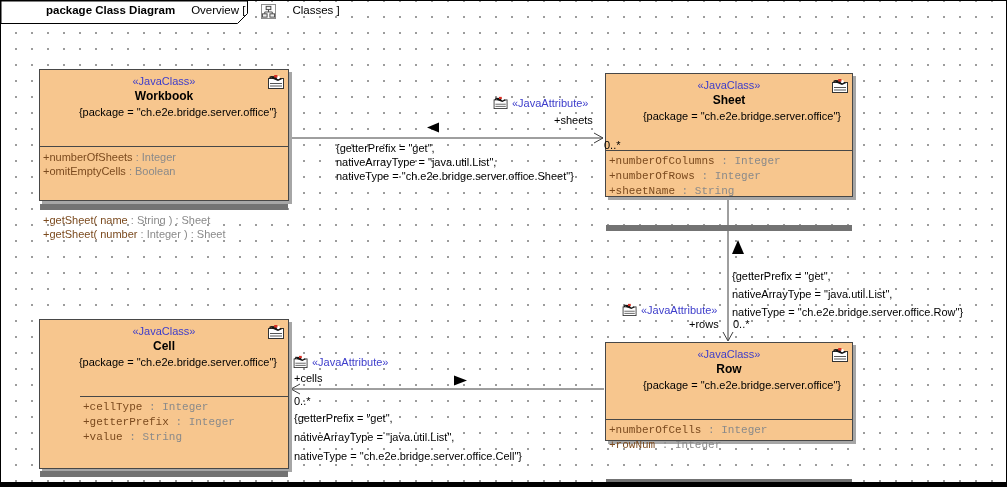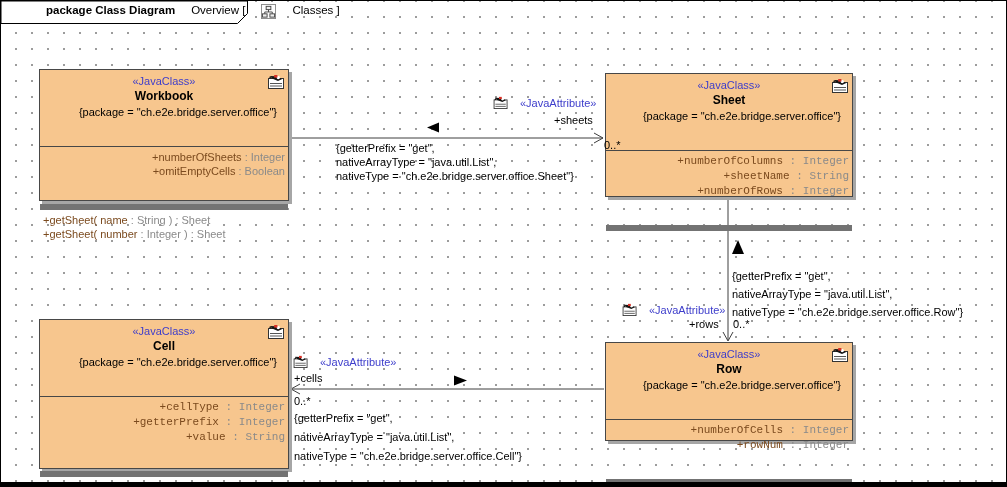--- a/index.html
+++ b/index.html
@@ -24,30 +24,30 @@
   .uml-class {
     position:absolute; display:flex; flex-direction:column;
     background:#f7c68e; border:1px solid #474747;
     box-shadow:3px 3px 0 #a6a6a6; font-size:11px; color:#000;gap:26px;
   }
   .hdr { position:relative; text-align:center; padding-top:4px; }
   .stereo { color:#3d3dcb; line-height:14px; }
   .cname { font-weight:bold; font-size:12px; line-height:17px; }
   .pkg { text-align:right; padding:0 11px; line-height:15px; white-space:nowrap; }
   .cicon { position:absolute; top:4px; right:3px; }
-  .attrs { border-top:1px solid #474747; padding:3px 3px 0 3px;text-align:right; }
+  .attrs { border-top:1px solid #474747; padding:3px 3px 0 3px; }
   .ops   { border-top:6px solid #737373; padding:3px 3px 0 3px; flex:1; }
   .member { white-space:nowrap; height:14px; line-height:14px; }
   .lh15 .member { height:15px; line-height:15px;font-family:Liberation Mono, monospace; }
   .mname { color:#7b4a1e; }
   .mtype { color:#8a8a8a; }
   
   .alabel { position:absolute; white-space:nowrap; font-size:11px; color:#000; }
   .blue { color:#3d3dcb; }
-  .lblrow { display:flex; align-items:center; gap:11px; }
+  .lblrow { display:flex; align-items:center; gap:3px; }
   .constraint div { white-space:nowrap; }
   #wires { position:absolute; left:0; top:0; pointer-events:none; }
   svg.icon-use { display:block; }
 </style>
 </head>
 <body>
 
 <svg width="0" height="0" style="position:absolute">
   <defs>
     <symbol id="java-icon" viewBox="0 0 17 15">
@@ -124,36 +124,36 @@
     <div class="hdr" style="height:57px;">
       <svg class="cicon icon-use" width="17" height="15">
           <use href="#java-icon"></use>
         </svg>
       <div class="stereo">«JavaClass»</div>
       <div class="cname">Sheet</div>
       <div class="pkg">{package = "ch.e2e.bridge.server.office"}</div>
     </div>
     <div class="attrs lh15">
       <div class="member"><span class="mname">+numberOfColumns</span><span class="mtype"> : Integer</span></div>
+      <div class="member"><span class="mname">+numberOfRows</span><span class="mtype"> : Integer</span></div>
       <div class="member"><span class="mname">+sheetName</span><span class="mtype"> : String</span></div>
-      <div class="member"><span class="mname">+numberOfRows</span><span class="mtype"> : Integer</span></div>
     </div>
     <div class="ops"></div>
   </div>
 
   <div class="uml-class" style="left:38px; top:318px; width:250px; height:150px;">
     <div class="hdr" style="height:52px;">
       <svg class="cicon icon-use" width="17" height="15">
           <use href="#java-icon"></use>
         </svg>
       <div class="stereo">«JavaClass»</div>
       <div class="cname">Cell</div>
       <div class="pkg">{package = "ch.e2e.bridge.server.office"}</div>
     </div>
-    <div class="attrs lh15" style="height:69px;">
+    <div class="attrs lh15" style="height:69px;margin-left:40px;">
       <div class="member"><span class="mname">+cellType</span><span class="mtype"> : Integer</span></div>
       <div class="member"><span class="mname">+getterPrefix</span><span class="mtype"> : Integer</span></div>
       <div class="member"><span class="mname">+value</span><span class="mtype"> : String</span></div>
     </div>
     <div class="ops">
       <div class="member"><span class="mname">+equals( obj </span><span class="mtype">: Any ) : Boolean</span></div>
     </div>
   </div>
 
   <div class="uml-class" style="left:604px; top:341px; width:248px; height:99px;">

